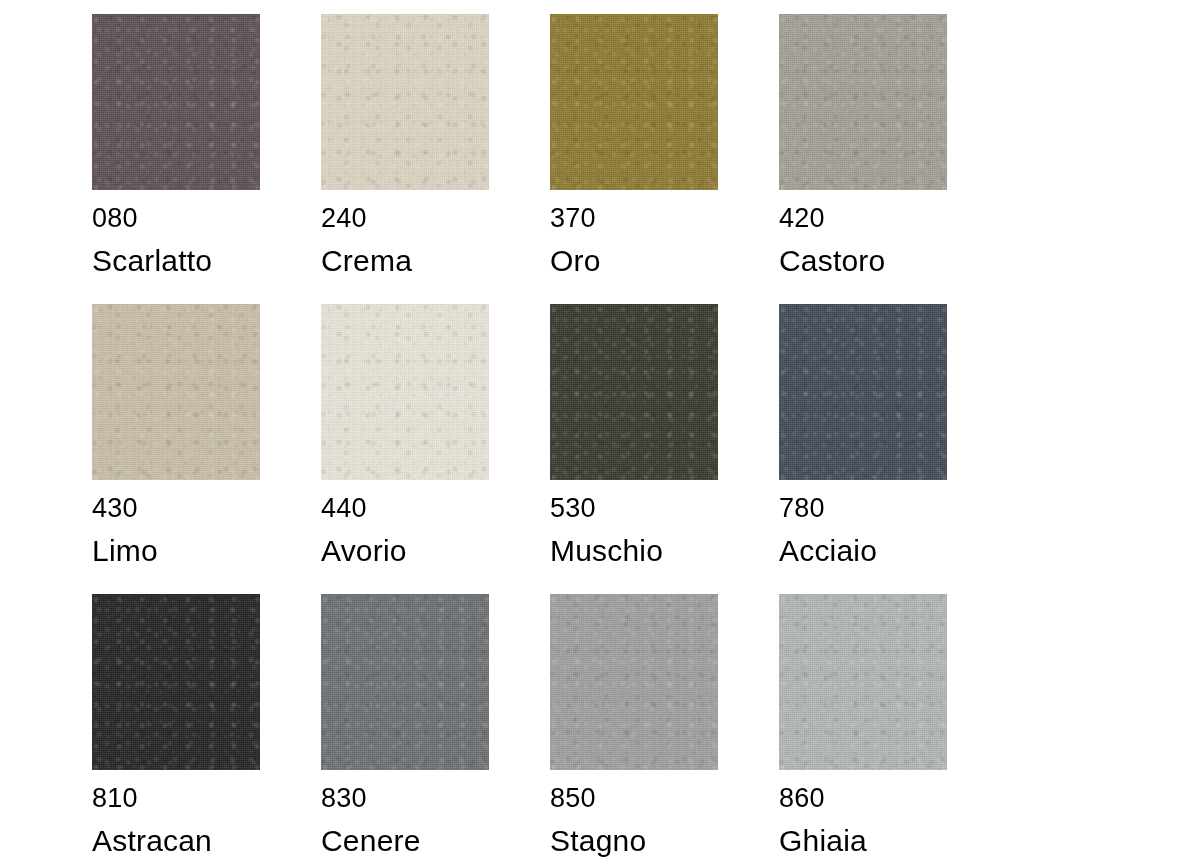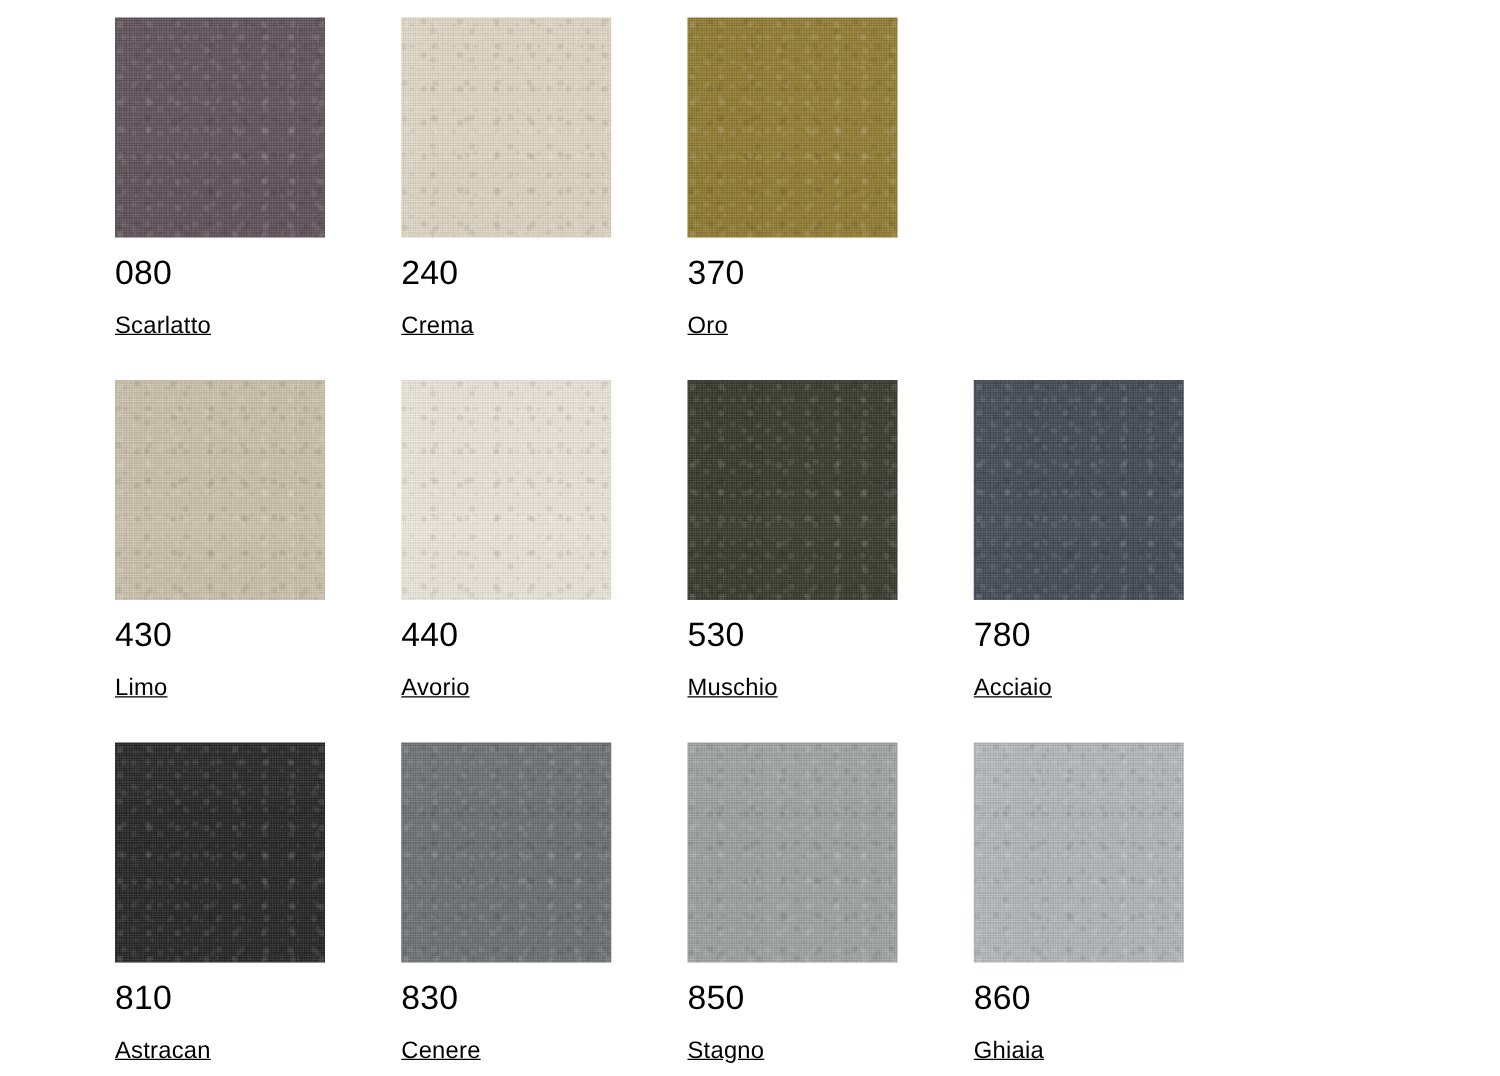--- a/index.html
+++ b/index.html
@@ -80,27 +80,26 @@
 
   .swatch-code {
     font-size: 27px;
     line-height: 34px;
     color: #000000;
     margin-top: 11px;
     letter-spacing: 0.2px;
     white-space: nowrap;
   }
   .swatch-name {
-    font-size: 19px;
+    font-size: 30px;
     line-height: 34px;
     color: #000000;
     margin-top: 9px;
     letter-spacing: 0.2px;
     white-space: nowrap;
-    text-decoration: underline;
   }
 </style>
 </head>
 <body>
 
 <div id="swatch-catalog">
     <div class="swatch-row row-1">
       <div class="swatch-cell col-0">
         <div class="swatch-chip" style="background-color: rgb(95, 82, 89);">
           <div class="tex-a"></div>
@@ -121,20 +120,29 @@
       </div>
       <div class="swatch-cell col-3">
         <div class="swatch-chip" style="background-color: rgb(145, 124, 51);">
           <div class="tex-a"></div>
           <div class="tex-b"></div>
           <div class="tex-c"></div>
         </div>
         <div class="swatch-code">370</div>
         <div class="swatch-name">Oro</div>
       </div>
+      <div class="swatch-cell col-4">
+        <div class="swatch-chip" style="background-color: rgb(166, 161, 150);">
+          <div class="tex-a"></div>
+          <div class="tex-b"></div>
+          <div class="tex-c"></div>
+        </div>
+        <div class="swatch-code">420</div>
+        <div class="swatch-name">Castoro</div>
+      </div>
     </div>
     <div class="swatch-row row-2">
       <div class="swatch-cell col-0">
         <div class="swatch-chip" style="background-color: rgb(202, 192, 171);">
           <div class="tex-a"></div>
           <div class="tex-b"></div>
           <div class="tex-c"></div>
         </div>
         <div class="swatch-code">430</div>
         <div class="swatch-name">Limo</div>

